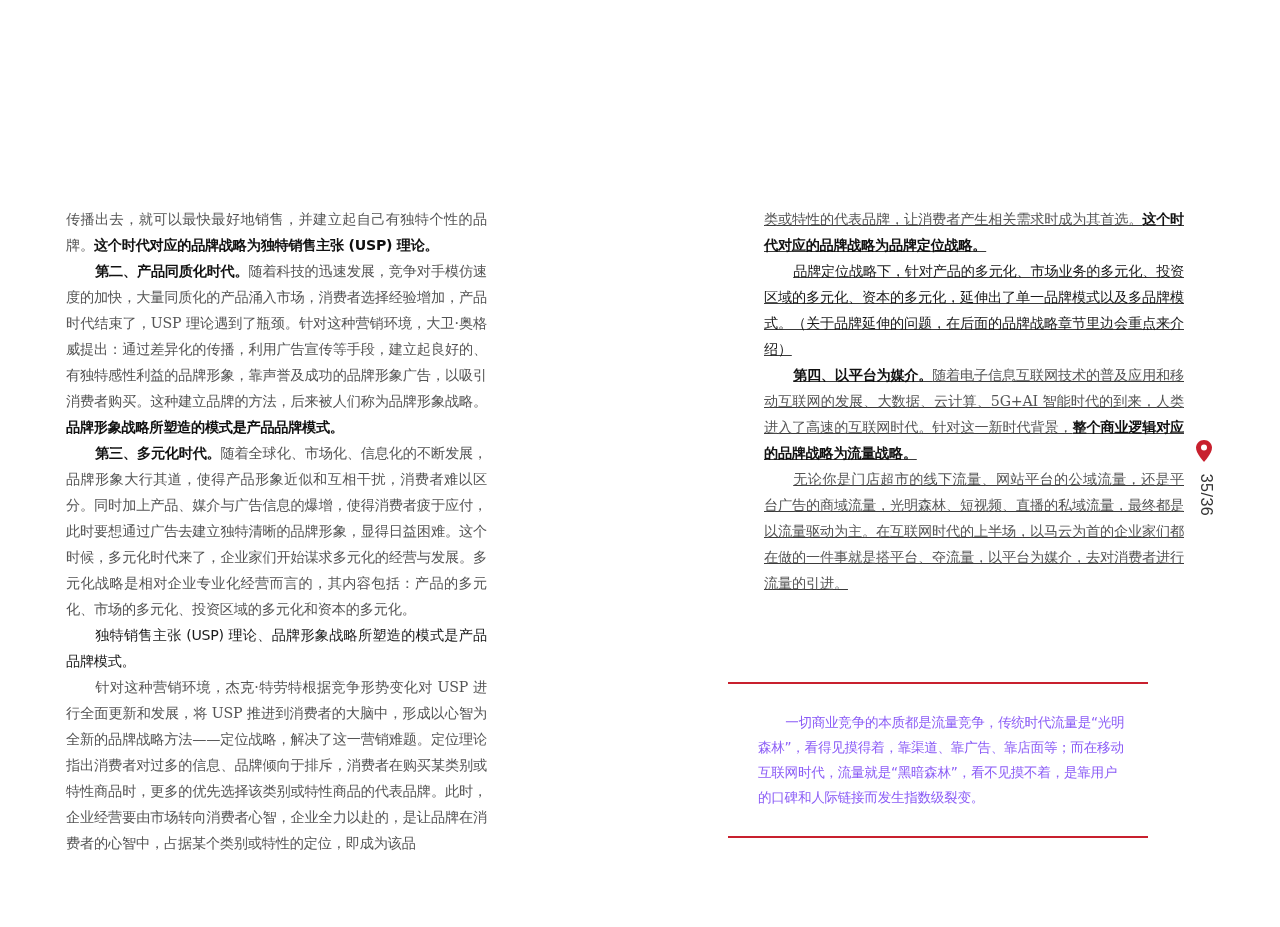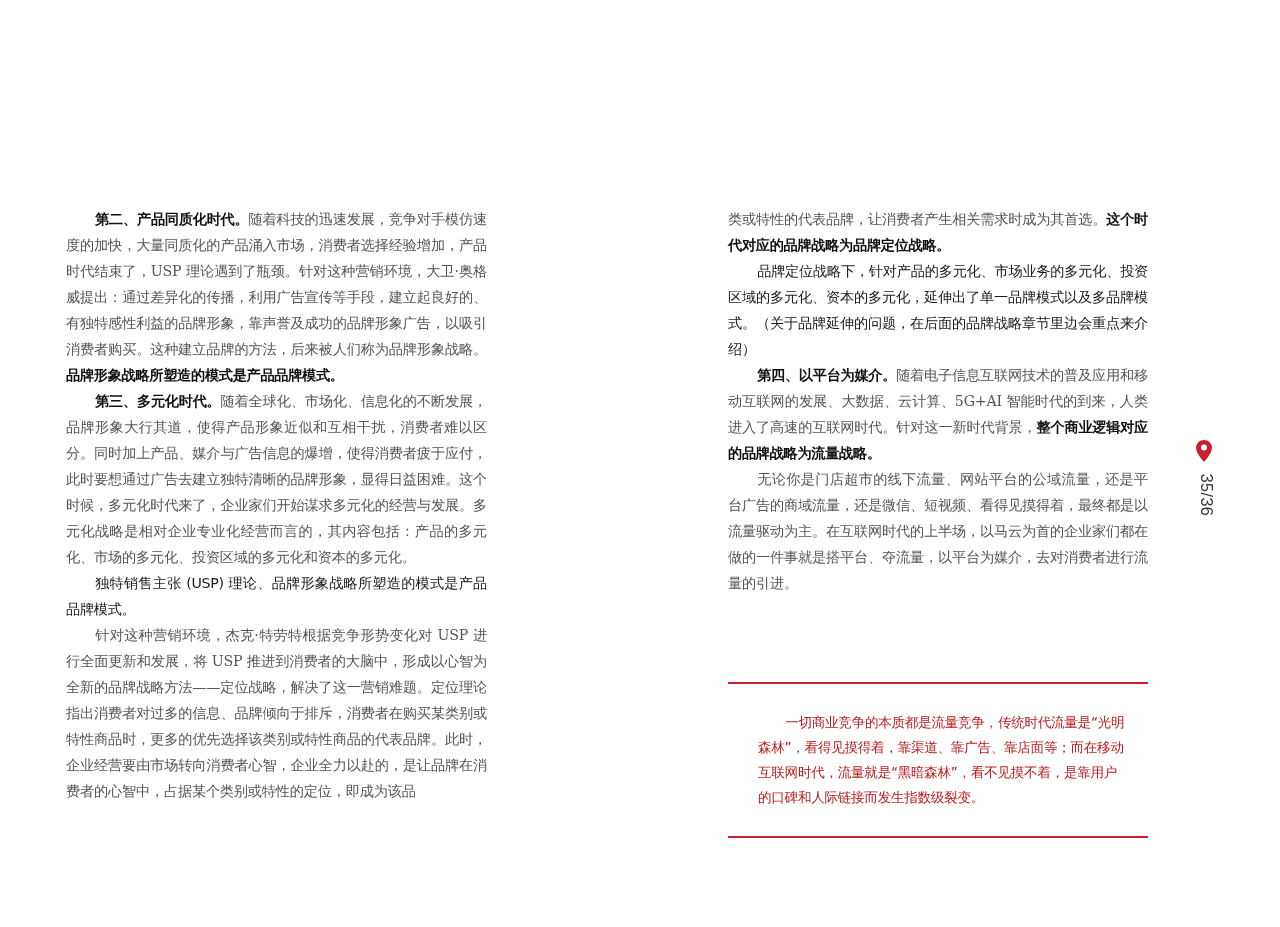--- a/index.html
+++ b/index.html
@@ -6,54 +6,57 @@
   body {
     width:1280px; height:927px; background:#ffffff; position:relative; overflow:hidden;
     font-family: "DejaVu Sans", sans-serif;
   }
   .col {
     position:absolute; top:206px;
     font-size:14.6px; line-height:25px; color:#3a3a3a;
     text-align:justify;
   }
   .col.left { left:66px; width:421px; }
-  .col.right { left:728px; width:420px; }
+  .col.right { left:764px; width:420px;text-decoration:underline; }
   .p { margin:0; }
   .indent { text-indent:2em; }
   .serif { font-family: "DejaVu Serif", serif; color:#555555; font-size:14.2px; letter-spacing:-0.2px; }
   .bold { font-family:"DejaVu Sans", sans-serif; color:#111111; font-weight:bold; font-size:14.2px; letter-spacing:-0.3px; }
   .sans { font-family:"DejaVu Sans", sans-serif; color:#1a1a1a; font-size:14.2px; letter-spacing:-0.3px;margin-top:20px; }
 
   .quote-box {
     position:absolute; left:728px; top:682px; width:420px; height:156px;
   }
   .rule { position:absolute; left:0; width:420px; height:2px; background:#c8202e; }
   .rule.top { top:0; }
   .rule.bottom { top:154px; }
   .quote-text {
     position:absolute; left:30px; top:28px; width:370px;
-    font-family:"DejaVu Sans", sans-serif; font-size:13.6px; line-height:25px; color:#b91c1c;
+    font-family:"DejaVu Sans", sans-serif; font-size:13.6px; line-height:25px; color:#8b5cf6;
     text-indent:2em; letter-spacing:-0.3px;
   }
 
   .page-indicator {
     position:absolute; left:1194px; top:440px; width:24px; height:80px;
   }
   .pin { position:absolute; left:2px; top:0; width:16px; height:22px; }
   .page-num {
     position:absolute; left:-10px; top:46px;
     transform:rotate(90deg); transform-origin:center;
     font-family:"Liberation Sans", sans-serif; font-size:16px; color:#333333; width:44px; text-align:center;
     letter-spacing:0.5px;
   }
 </style>
 </head>
 <body>
 
 <div class="col left">
+  <p class="p">
+    <span class="serif">传播出去，就可以最快最好地销售，并建立起自己有独特个性的品牌。</span><span class="bold">这个时代对应的品牌战略为独特销售主张 (USP) 理论。</span>
+  </p>
   <p class="p indent">
     <span class="bold">第二、产品同质化时代。</span><span class="serif">随着科技的迅速发展，竞争对手模仿速度的加快，大量同质化的产品涌入市场，消费者选择经验增加，产品时代结束了，USP 理论遇到了瓶颈。针对这种营销环境，大卫·奥格威提出：通过差异化的传播，利用广告宣传等手段，建立起良好的、有独特感性利益的品牌形象，靠声誉及成功的品牌形象广告，以吸引消费者购买。这种建立品牌的方法，后来被人们称为品牌形象战略。</span><span class="bold">品牌形象战略所塑造的模式是产品品牌模式。</span>
   </p>
   <p class="p indent">
     <span class="bold">第三、多元化时代。</span><span class="serif">随着全球化、市场化、信息化的不断发展，品牌形象大行其道，使得产品形象近似和互相干扰，消费者难以区分。同时加上产品、媒介与广告信息的爆增，使得消费者疲于应付，此时要想通过广告去建立独特清晰的品牌形象，显得日益困难。这个时候，多元化时代来了，企业家们开始谋求多元化的经营与发展。多元化战略是相对企业专业化经营而言的，其内容包括：产品的多元化、市场的多元化、投资区域的多元化和资本的多元化。</span>
   </p>
   <p class="p indent">
     <span class="sans">独特销售主张 (USP) 理论、品牌形象战略所塑造的模式是产品品牌模式。</span>
   </p>
   <p class="p indent">
@@ -65,21 +68,21 @@
   <p class="p">
     <span class="serif">类或特性的代表品牌，让消费者产生相关需求时成为其首选。</span><span class="bold">这个时代对应的品牌战略为品牌定位战略。</span>
   </p>
   <p class="p indent">
     <span class="sans">品牌定位战略下，针对产品的多元化、市场业务的多元化、投资区域的多元化、资本的多元化，延伸出了单一品牌模式以及多品牌模式。（关于品牌延伸的问题，在后面的品牌战略章节里边会重点来介绍）</span>
   </p>
   <p class="p indent">
     <span class="bold">第四、以平台为媒介。</span><span class="serif">随着电子信息互联网技术的普及应用和移动互联网的发展、大数据、云计算、5G+AI 智能时代的到来，人类进入了高速的互联网时代。针对这一新时代背景，</span><span class="bold">整个商业逻辑对应的品牌战略为流量战略。</span>
   </p>
   <p class="p indent">
-    <span class="serif">无论你是门店超市的线下流量、网站平台的公域流量，还是平台广告的商域流量，还是微信、短视频、看得见摸得着，最终都是以流量驱动为主。在互联网时代的上半场，以马云为首的企业家们都在做的一件事就是搭平台、夺流量，以平台为媒介，去对消费者进行流量的引进。</span>
+    <span class="serif">无论你是门店超市的线下流量、网站平台的公域流量，还是平台广告的商域流量，光明森林、短视频、直播的私域流量，最终都是以流量驱动为主。在互联网时代的上半场，以马云为首的企业家们都在做的一件事就是搭平台、夺流量，以平台为媒介，去对消费者进行流量的引进。</span>
   </p>
 </div>
 
 <div class="quote-box">
   <div class="rule top"></div>
   <div class="quote-text">一切商业竞争的本质都是流量竞争，传统时代流量是“光明森林”，看得见摸得着，靠渠道、靠广告、靠店面等；而在移动互联网时代，流量就是“黑暗森林”，看不见摸不着，是靠用户的口碑和人际链接而发生指数级裂变。</div>
   <div class="rule bottom"></div>
 </div>
 
 <div class="page-indicator">

